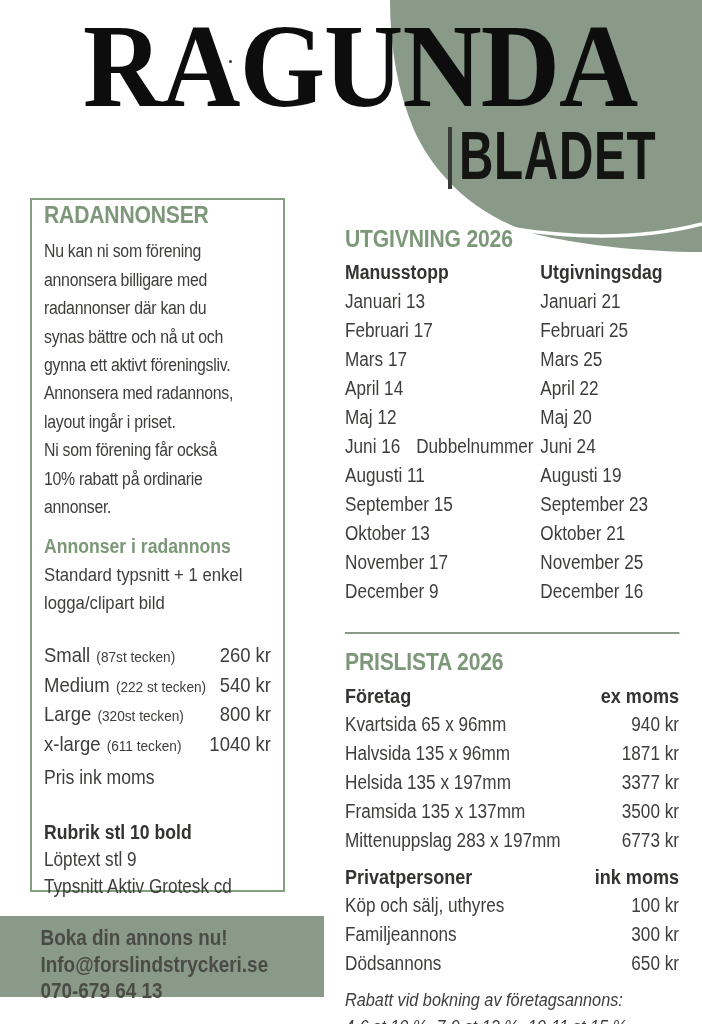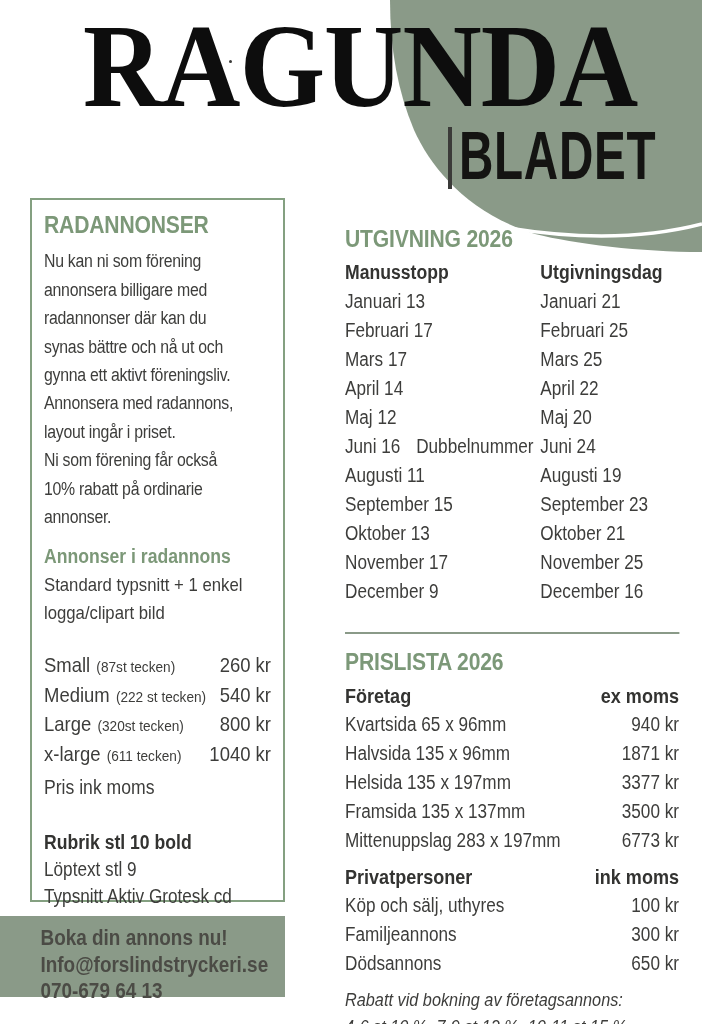--- a/index.html
+++ b/index.html
@@ -22,42 +22,42 @@
   .sub-bar { position:absolute; left:448px; top:127px; width:4px; height:62px; background:#3b3b39; }
   .submast {
     position:absolute; left:459px; top:121px; margin:0;
     font-weight:bold; font-size:68px; line-height:1; letter-spacing:1px; color:#141412;
     transform:scaleX(0.70); transform-origin:0 0; white-space:nowrap;
   }
 
   
   .rad-box {
     position:absolute; left:30px; top:198px; width:227px; height:676px;
-    border:2px solid #84a081; padding:12px 12px 12px 12px; background:#fff;
+    border:2px solid #84a081; padding:2px 12px 12px 12px; background:#fff;
   }
   .green-h { margin:0; font-size:24px; font-weight:bold; color:#7c9878; line-height:1.1; letter-spacing:-0.2px; }
   .rad-body {
     margin:9px 0 0 0; font-size:18px; line-height:28.4px; letter-spacing:-0.3px;
     white-space:pre-line; color:#3d3d3b;
   }
   .sub-h { margin:13px 0 0 0; font-size:20px; font-weight:bold; color:#7c9878; line-height:1.2; }
   .sub-t { margin:3px 0 0 0; font-size:19px; line-height:27.5px; white-space:pre-line; }
   .sizes { margin-top:25px; }
   .size-row { display:flex; align-items:baseline; line-height:27.5px; white-space:nowrap; }
   .sname { font-size:21px; }
   .snote2 { font-size:15.5px; margin-left:7px; }
   .sprice { font-size:21px; margin-left:auto; }
   .vat-note { margin-top:7px; font-size:20px; }
   .spec { margin-top:30px; }
   .spec-title { font-size:20px; font-weight:bold; line-height:27px; color:#333331; }
   .spec-line { font-size:19.5px; line-height:26.5px; }
 
   
   .contact {
-    position:absolute; left:0; top:916px; width:285px; height:81px; background:#8a9a88;
+    position:absolute; left:0; top:916px; width:324px; height:81px; background:#8a9a88;
   }
   .contact-inner { padding:9px 0 0 46px; font-weight:bold; font-size:21.5px; line-height:26.5px; color:#4b4b45; white-space:nowrap; }
 
   
   .right-col { position:absolute; left:345px; top:227px; width:334px; }
   .rc-h { margin:0; font-size:24px; font-weight:bold; color:#7c9878; line-height:1; letter-spacing:-0.2px; }
   .sched-head { display:flex; margin-top:10px; font-size:20px; font-weight:bold; color:#333331; line-height:1.1; }
   .c1 { width:222px; }
   .c2 { flex:1; }
   .sched-rows { margin-top:4px; }

